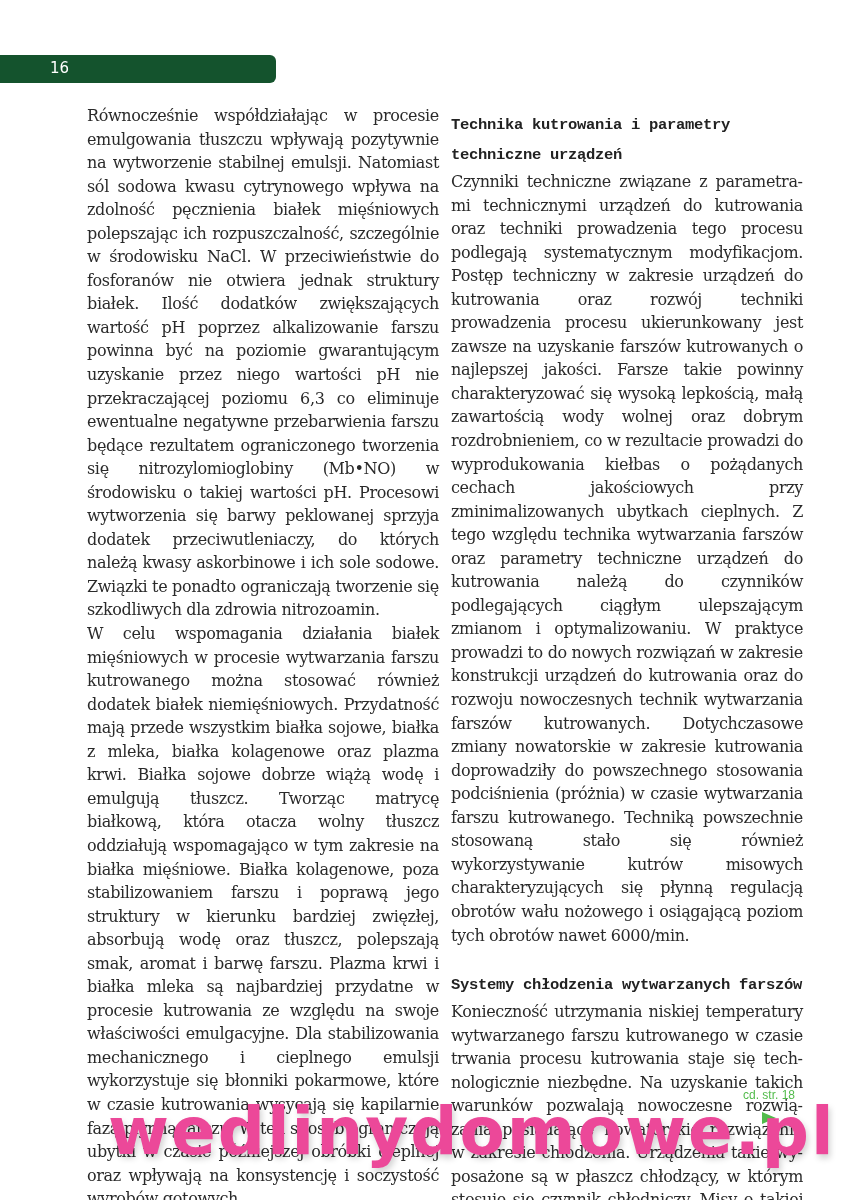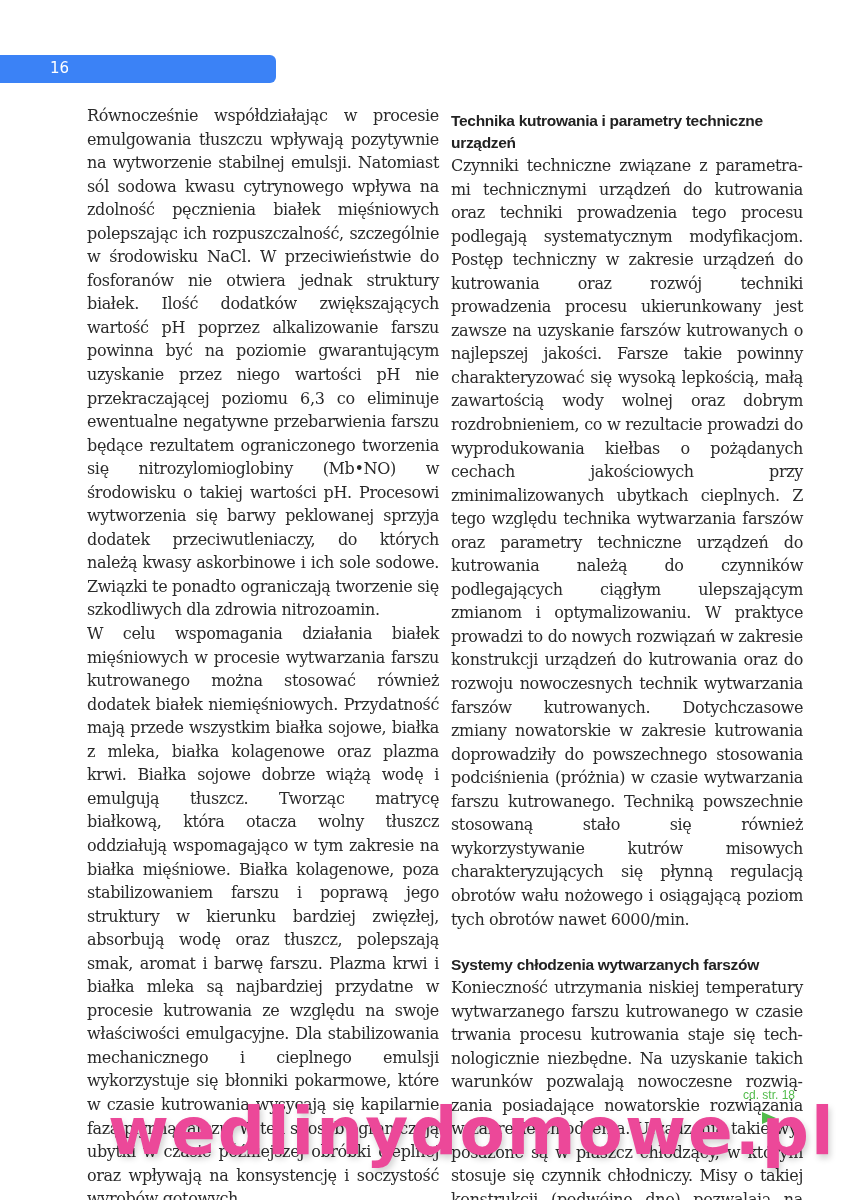--- a/index.html
+++ b/index.html
@@ -3,21 +3,21 @@
 <meta charset="utf-8">
 <style>
   html, body { margin: 0; padding: 0; background: #ffffff; }
   body {
     width: 853px; height: 1200px; position: relative; overflow: hidden;
     font-family: "DejaVu Serif", "Liberation Serif", serif;
     color: #2a2a2a;
   }
   .header-bar {
     position: absolute; left: 0; top: 55px; width: 276px; height: 28px;
-    background: #3b82f6; border-radius: 0 6px 6px 0;
+    background: #14532d; border-radius: 0 6px 6px 0;
     display: flex; align-items: center; text-align: right;
   }
   .page-num {
     position: absolute; left: 50px; top: 4px;
     font-family: "DejaVu Sans", "Liberation Sans", sans-serif;
     font-size: 15px; color: #ffffff;
   }
   .section-name {
     position: absolute; left: 93px; top: 3px;
     font-family: "DejaVu Sans", "Liberation Sans", sans-serif;
@@ -26,22 +26,22 @@
   .col {
     position: absolute; top: 104px; width: 352px;
   }
   .col-left { left: 87px; }
   .col-right { left: 451px; }
   .para {
     margin: 0; font-size: 16px; line-height: 23.55px;
     text-align: justify; hyphens: manual; letter-spacing: -0.35px;
   }
   .heading {
-    margin: 0; font-family: Liberation Sans, sans-serif;
-    font-weight: bold; font-size: 15.5px; line-height: 22px; color: #222;
+    margin: 0; font-family: Liberation Mono, monospace;
+    font-weight: bold; font-size: 15.5px; line-height: 30px; color: #222;
     letter-spacing: -0.3px;
   }
   .h1 { margin-top: 6px; }
   .h2 { margin-top: 23px; }
   .continued {
     position: absolute; right: 58px; top: 1088px;
     font-family: "Liberation Sans", "DejaVu Sans", sans-serif;
     font-size: 12px; color: #52bb4b; display: flex; align-items: center; gap: 10px; flex-direction: column;
   }
   .arrow {

